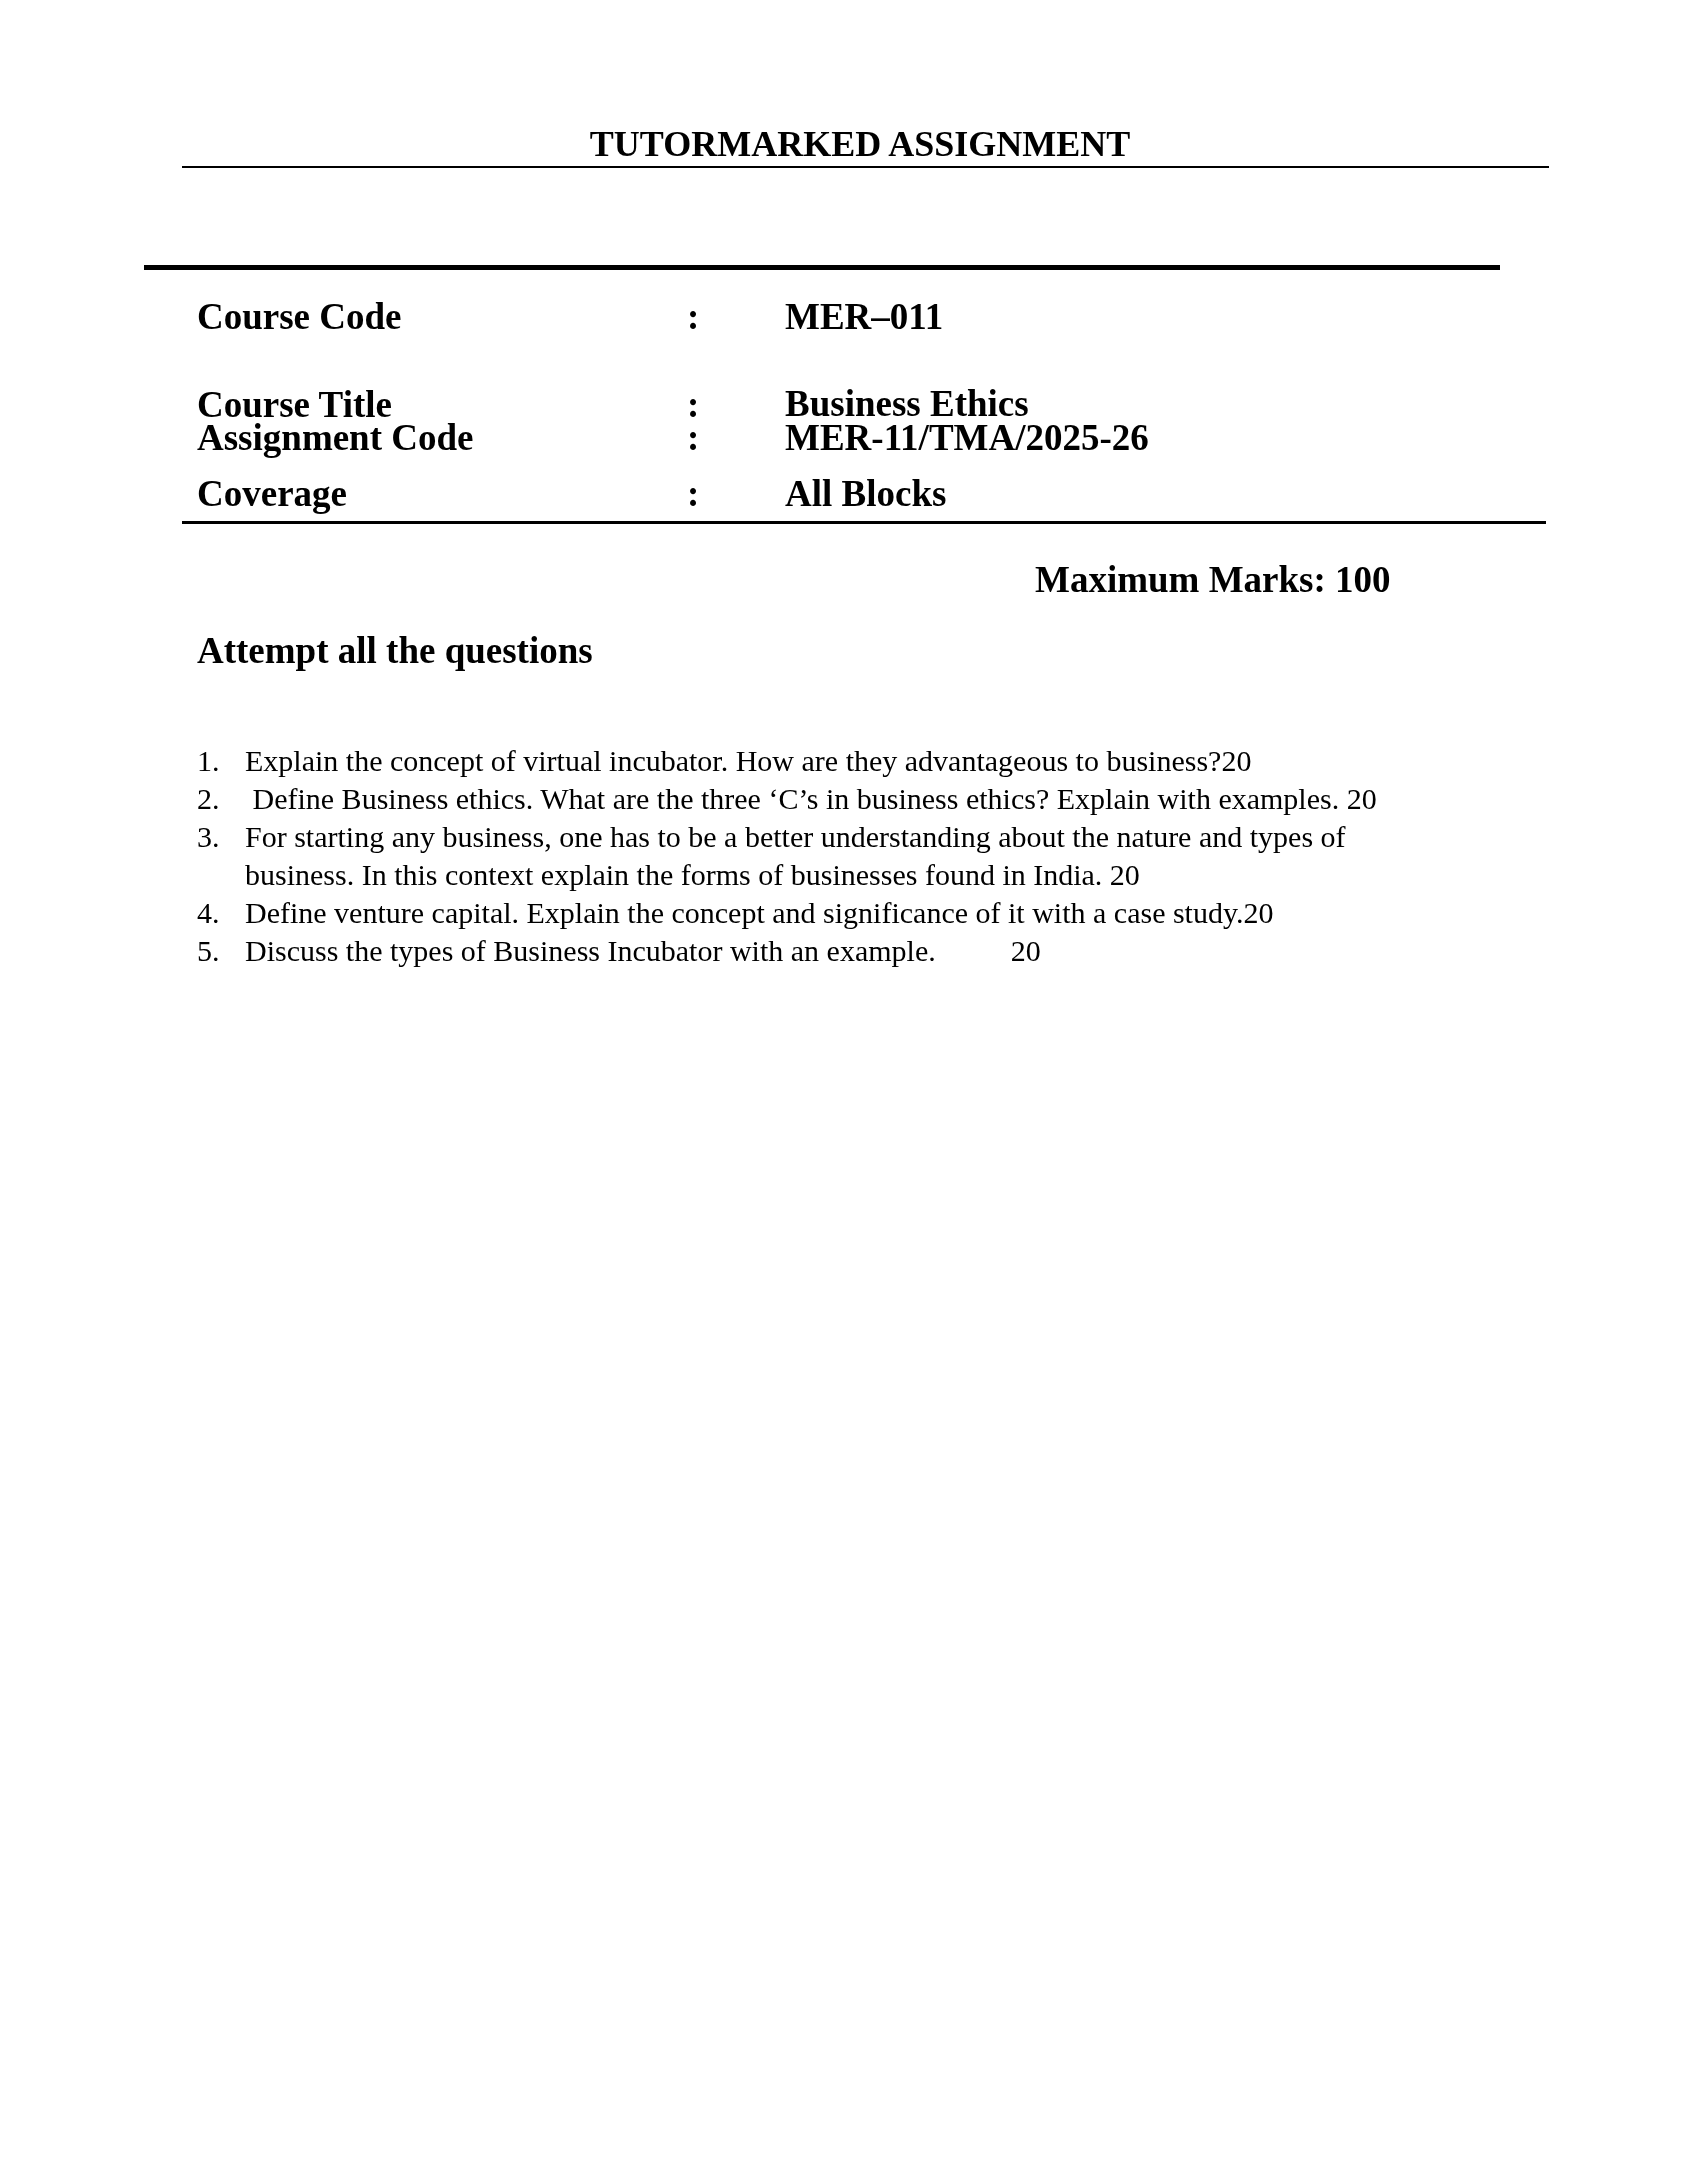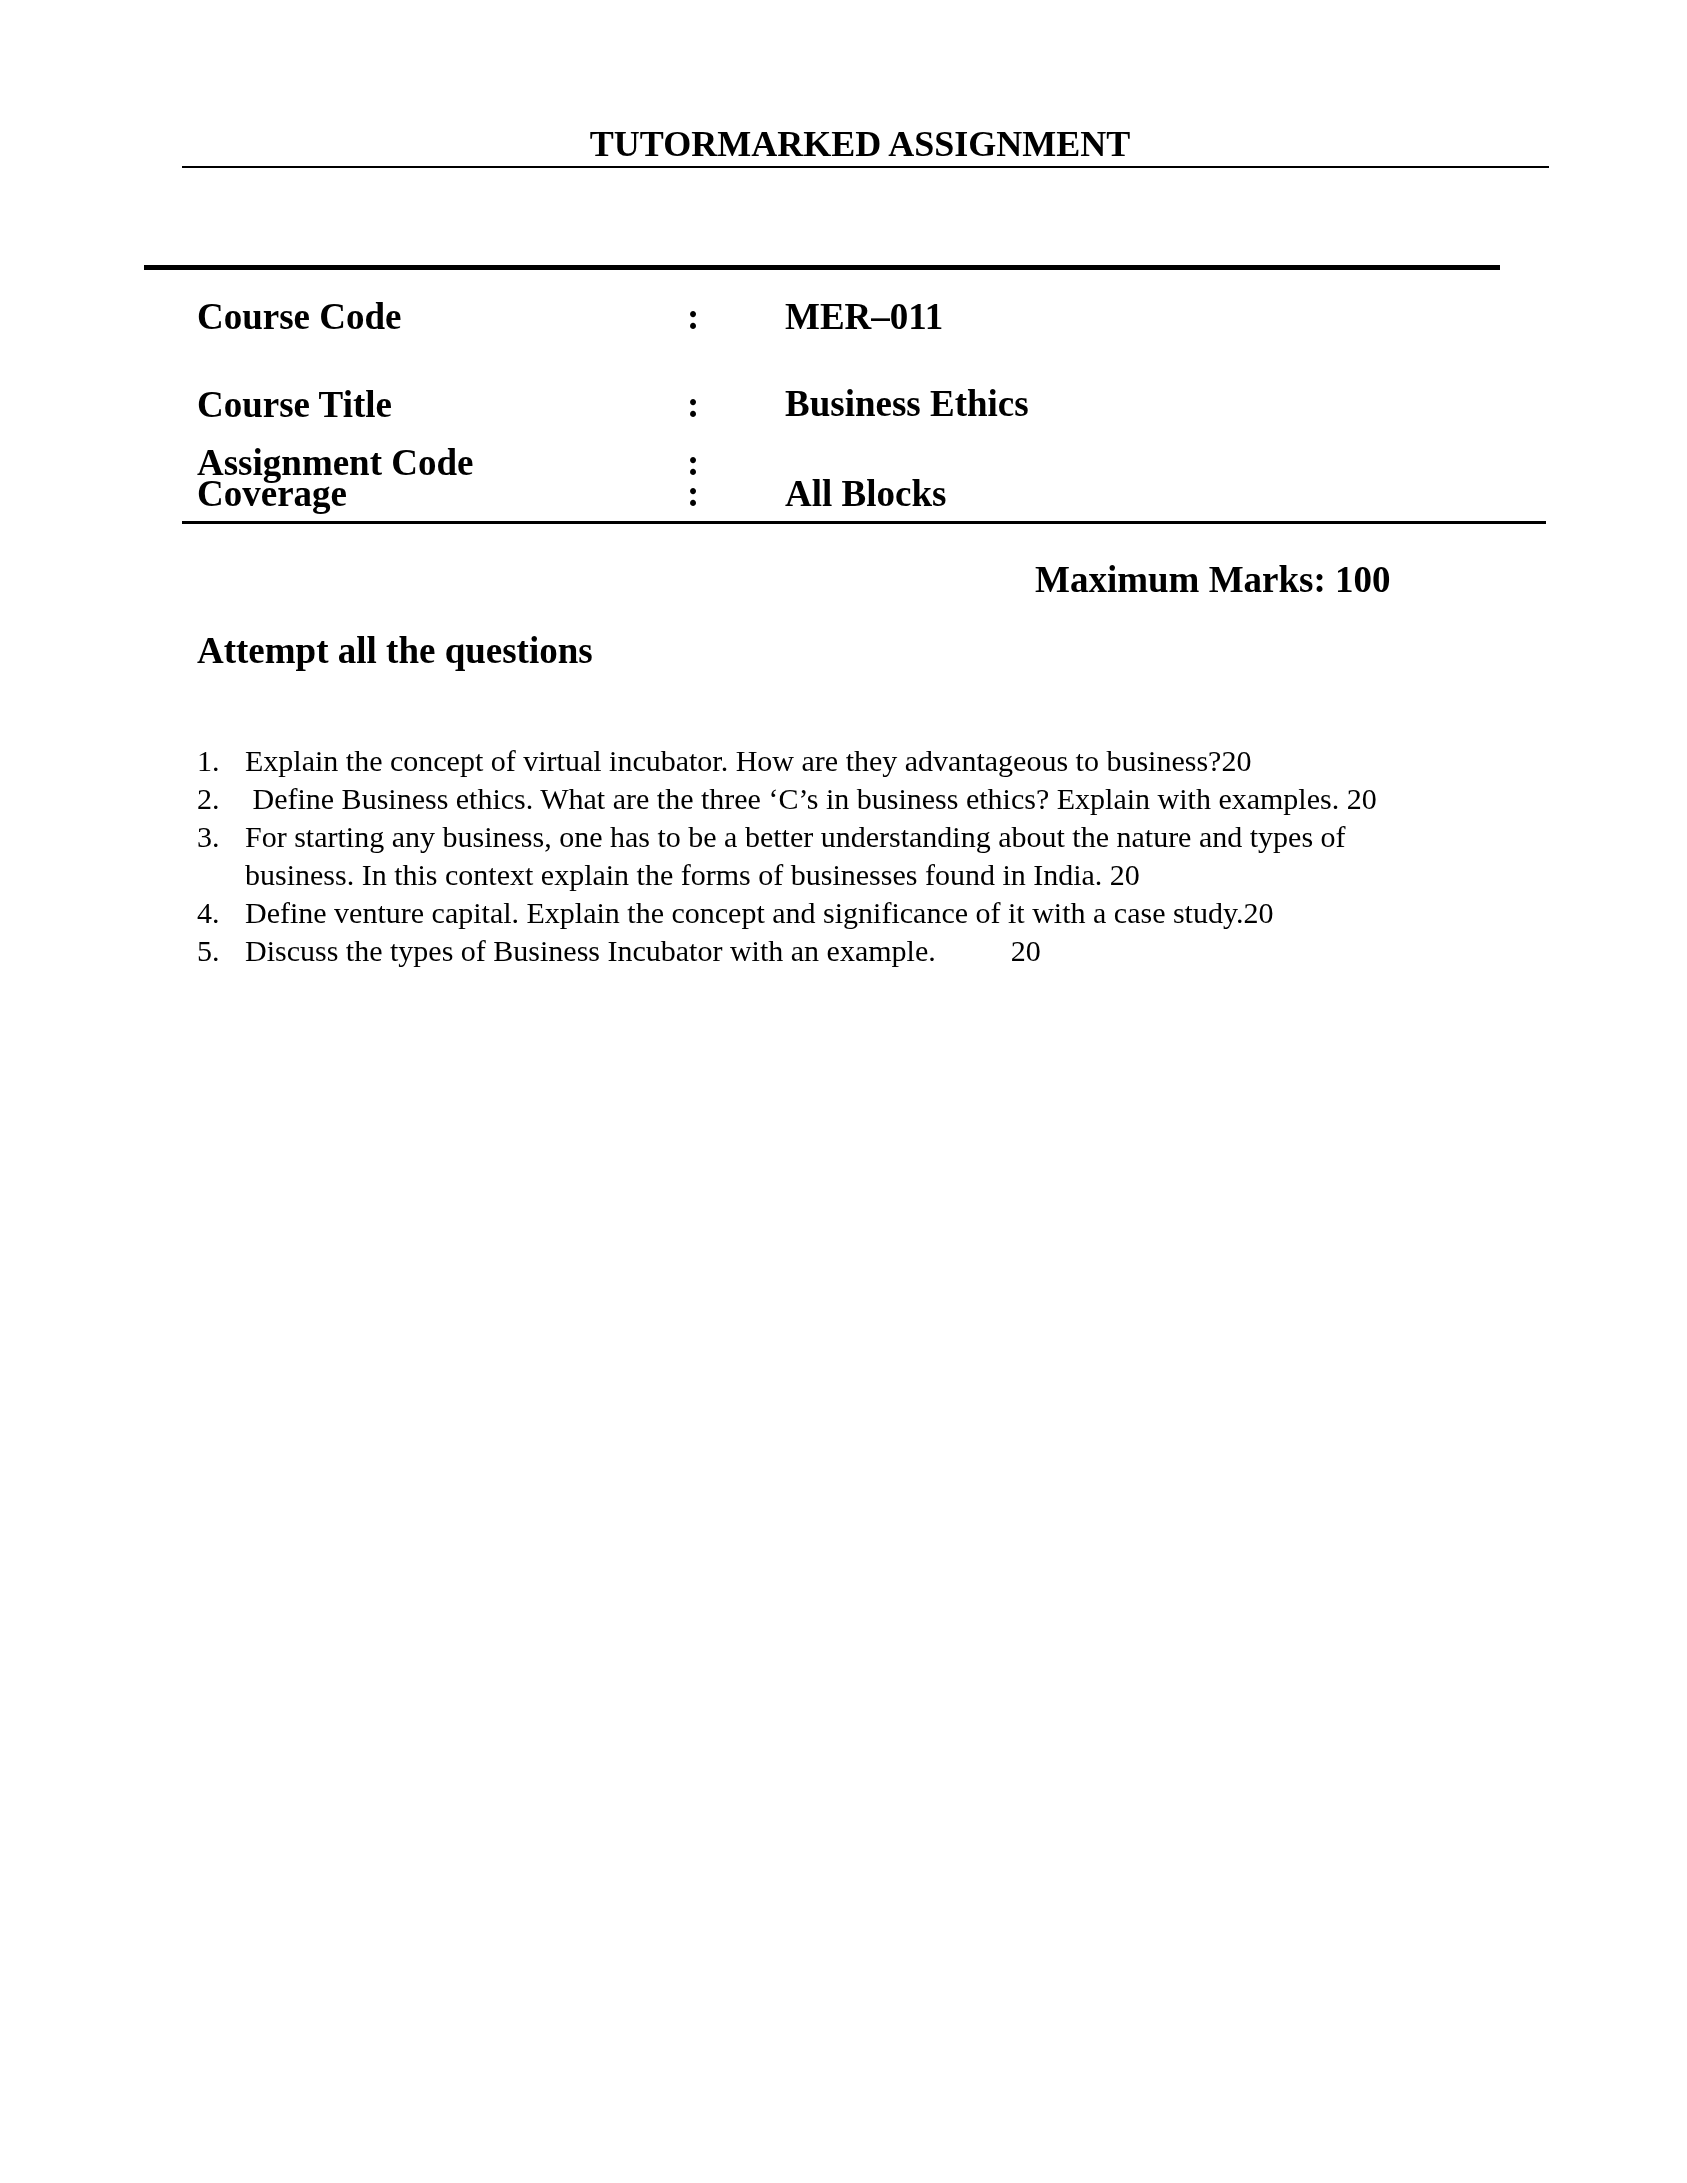--- a/index.html
+++ b/index.html
@@ -40,23 +40,24 @@
     </div>
     <div class="row" style="top:339px;margin-top:44px;">
       <span class="lbl">Course Title</span>
       <span class="colon">:</span>
     </div>
     <div class="row" style="top:382px;">
       <span class="lbl"></span>
       <span class="colon"></span>
       <span class="val">Business Ethics</span>
     </div>
-    <div class="row" style="top:441px;">
+    <div class="row" style="top:416px;">
       <span class="lbl">Assignment Code</span>
       <span class="colon">:</span>
+      <span class="val">MER-11/TMA/2025-26</span>
     </div>
     <div class="row" style="top:472px;">
       <span class="lbl">Coverage</span>
       <span class="colon">:</span>
       <span class="val">All Blocks</span>
     </div>
   </div>
 
   <div class="abs hr-mid"></div>
 

